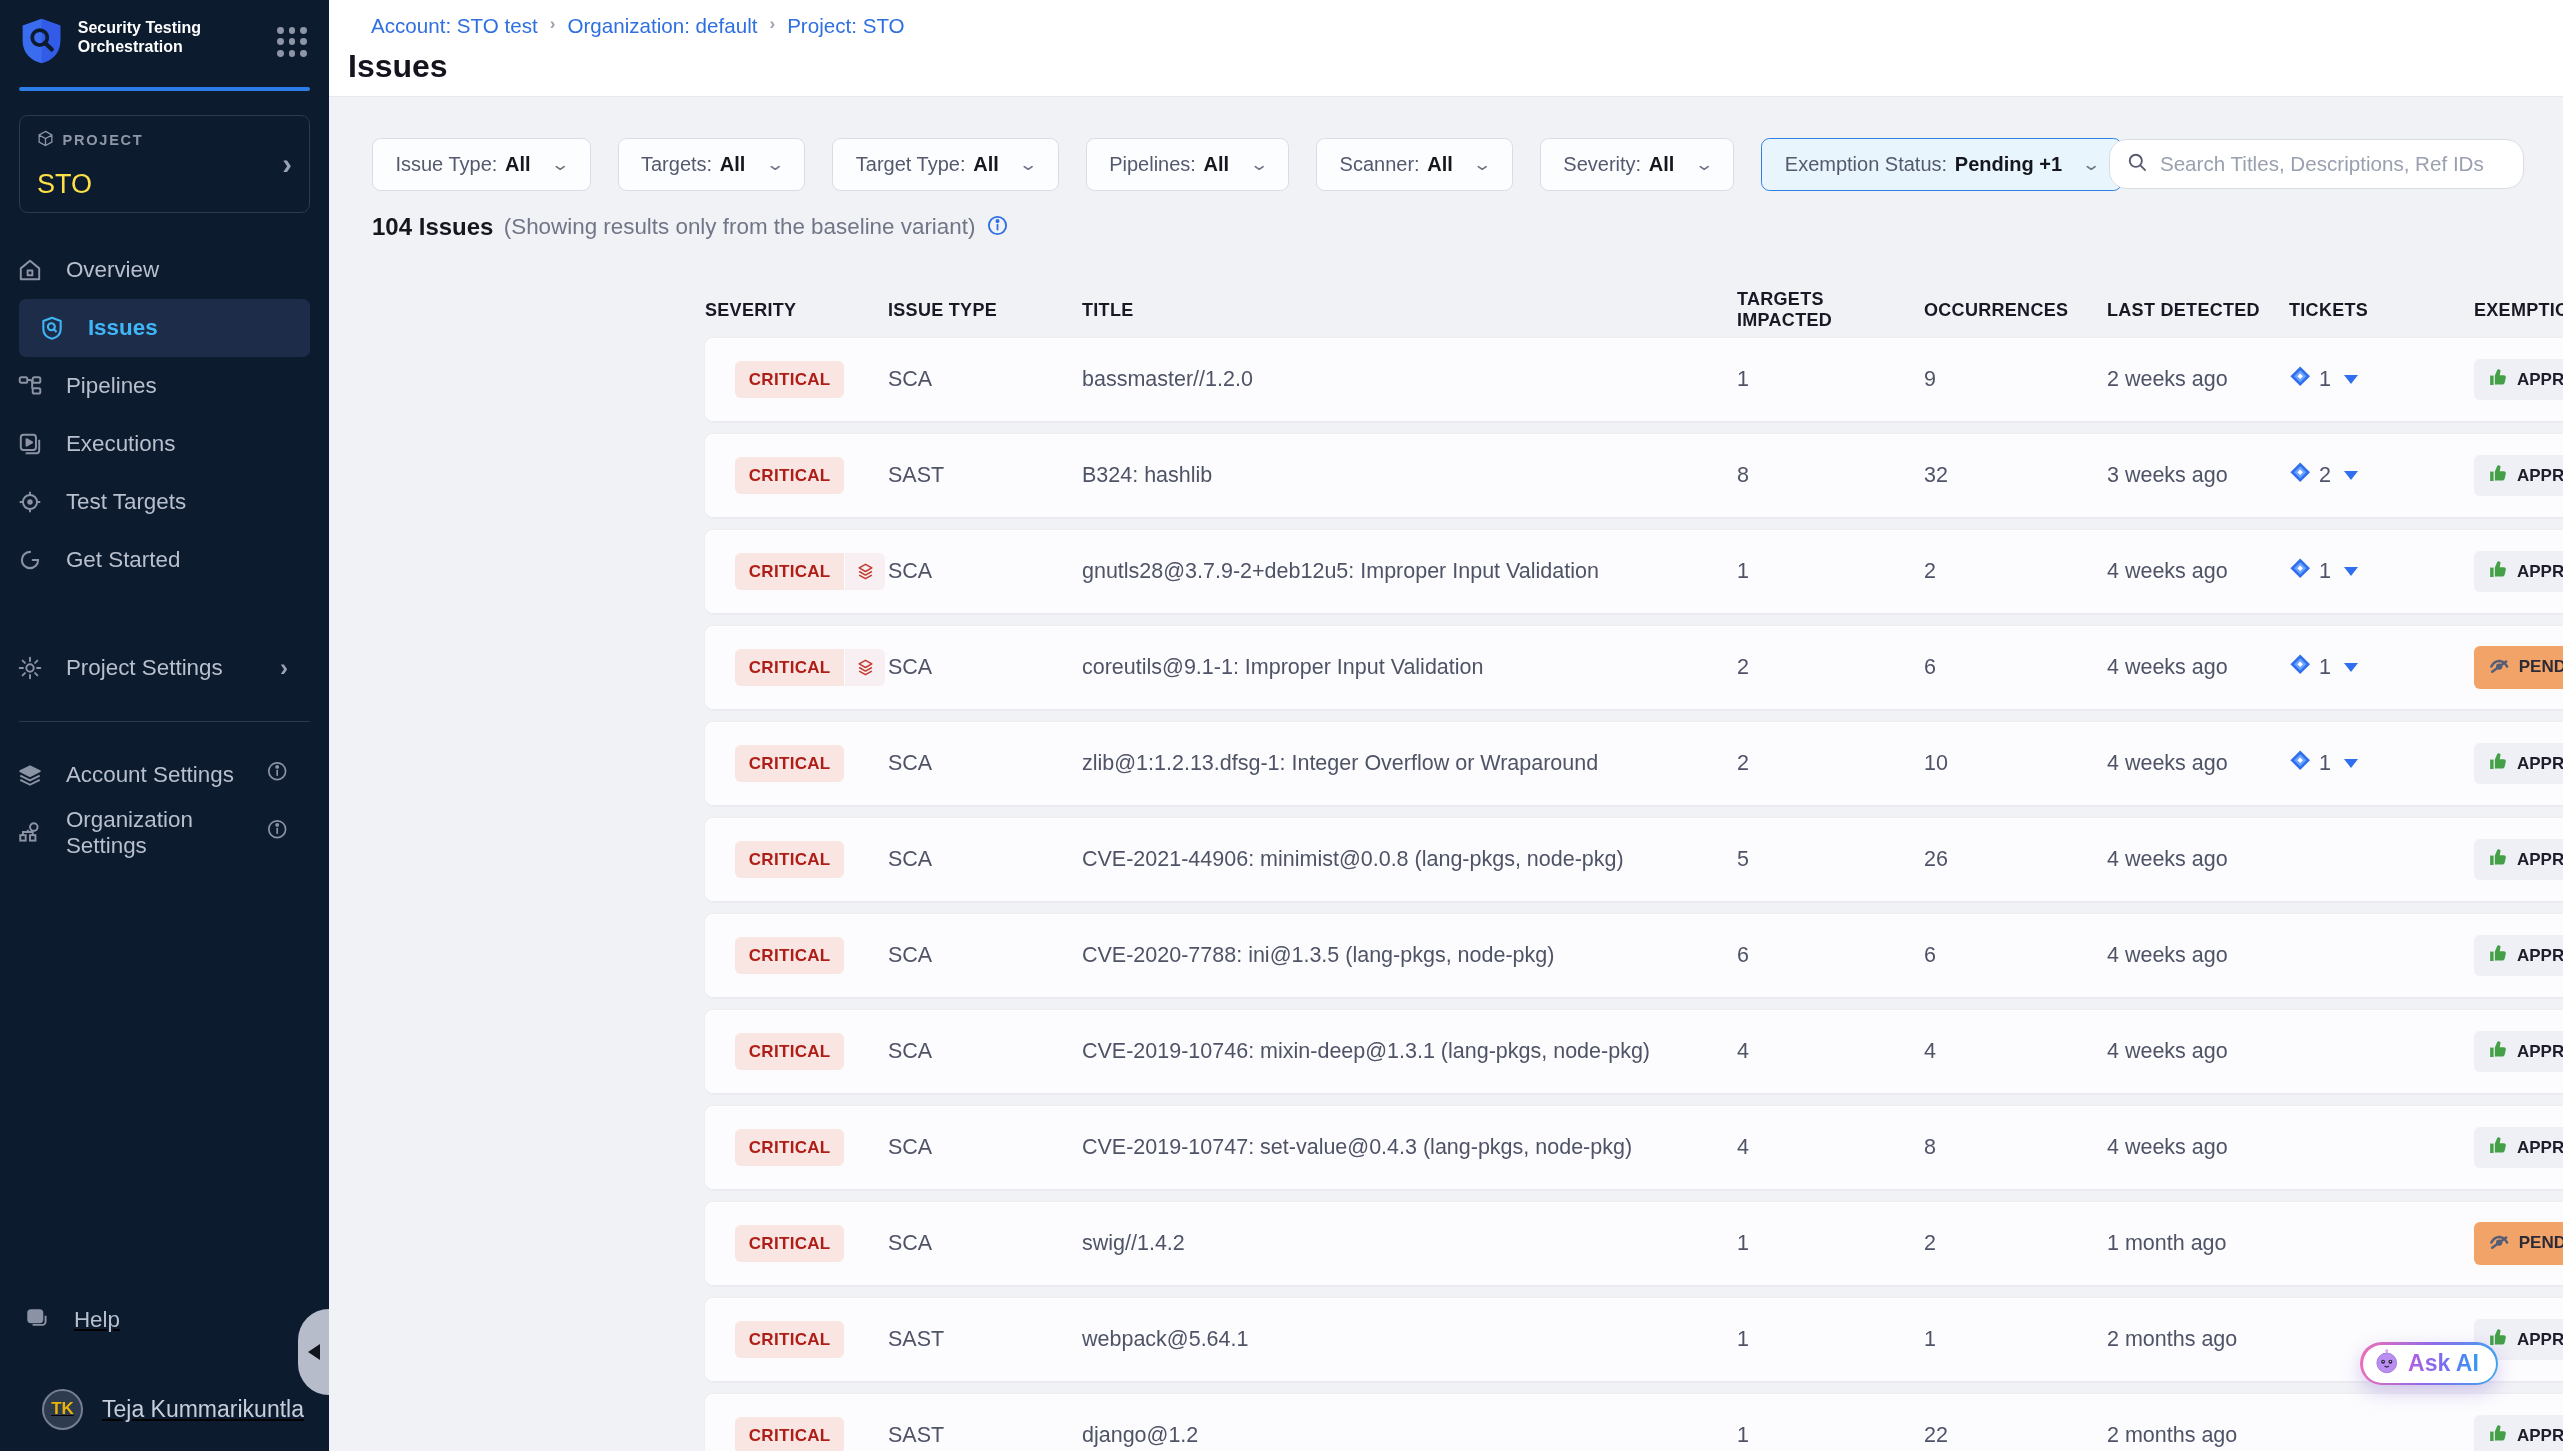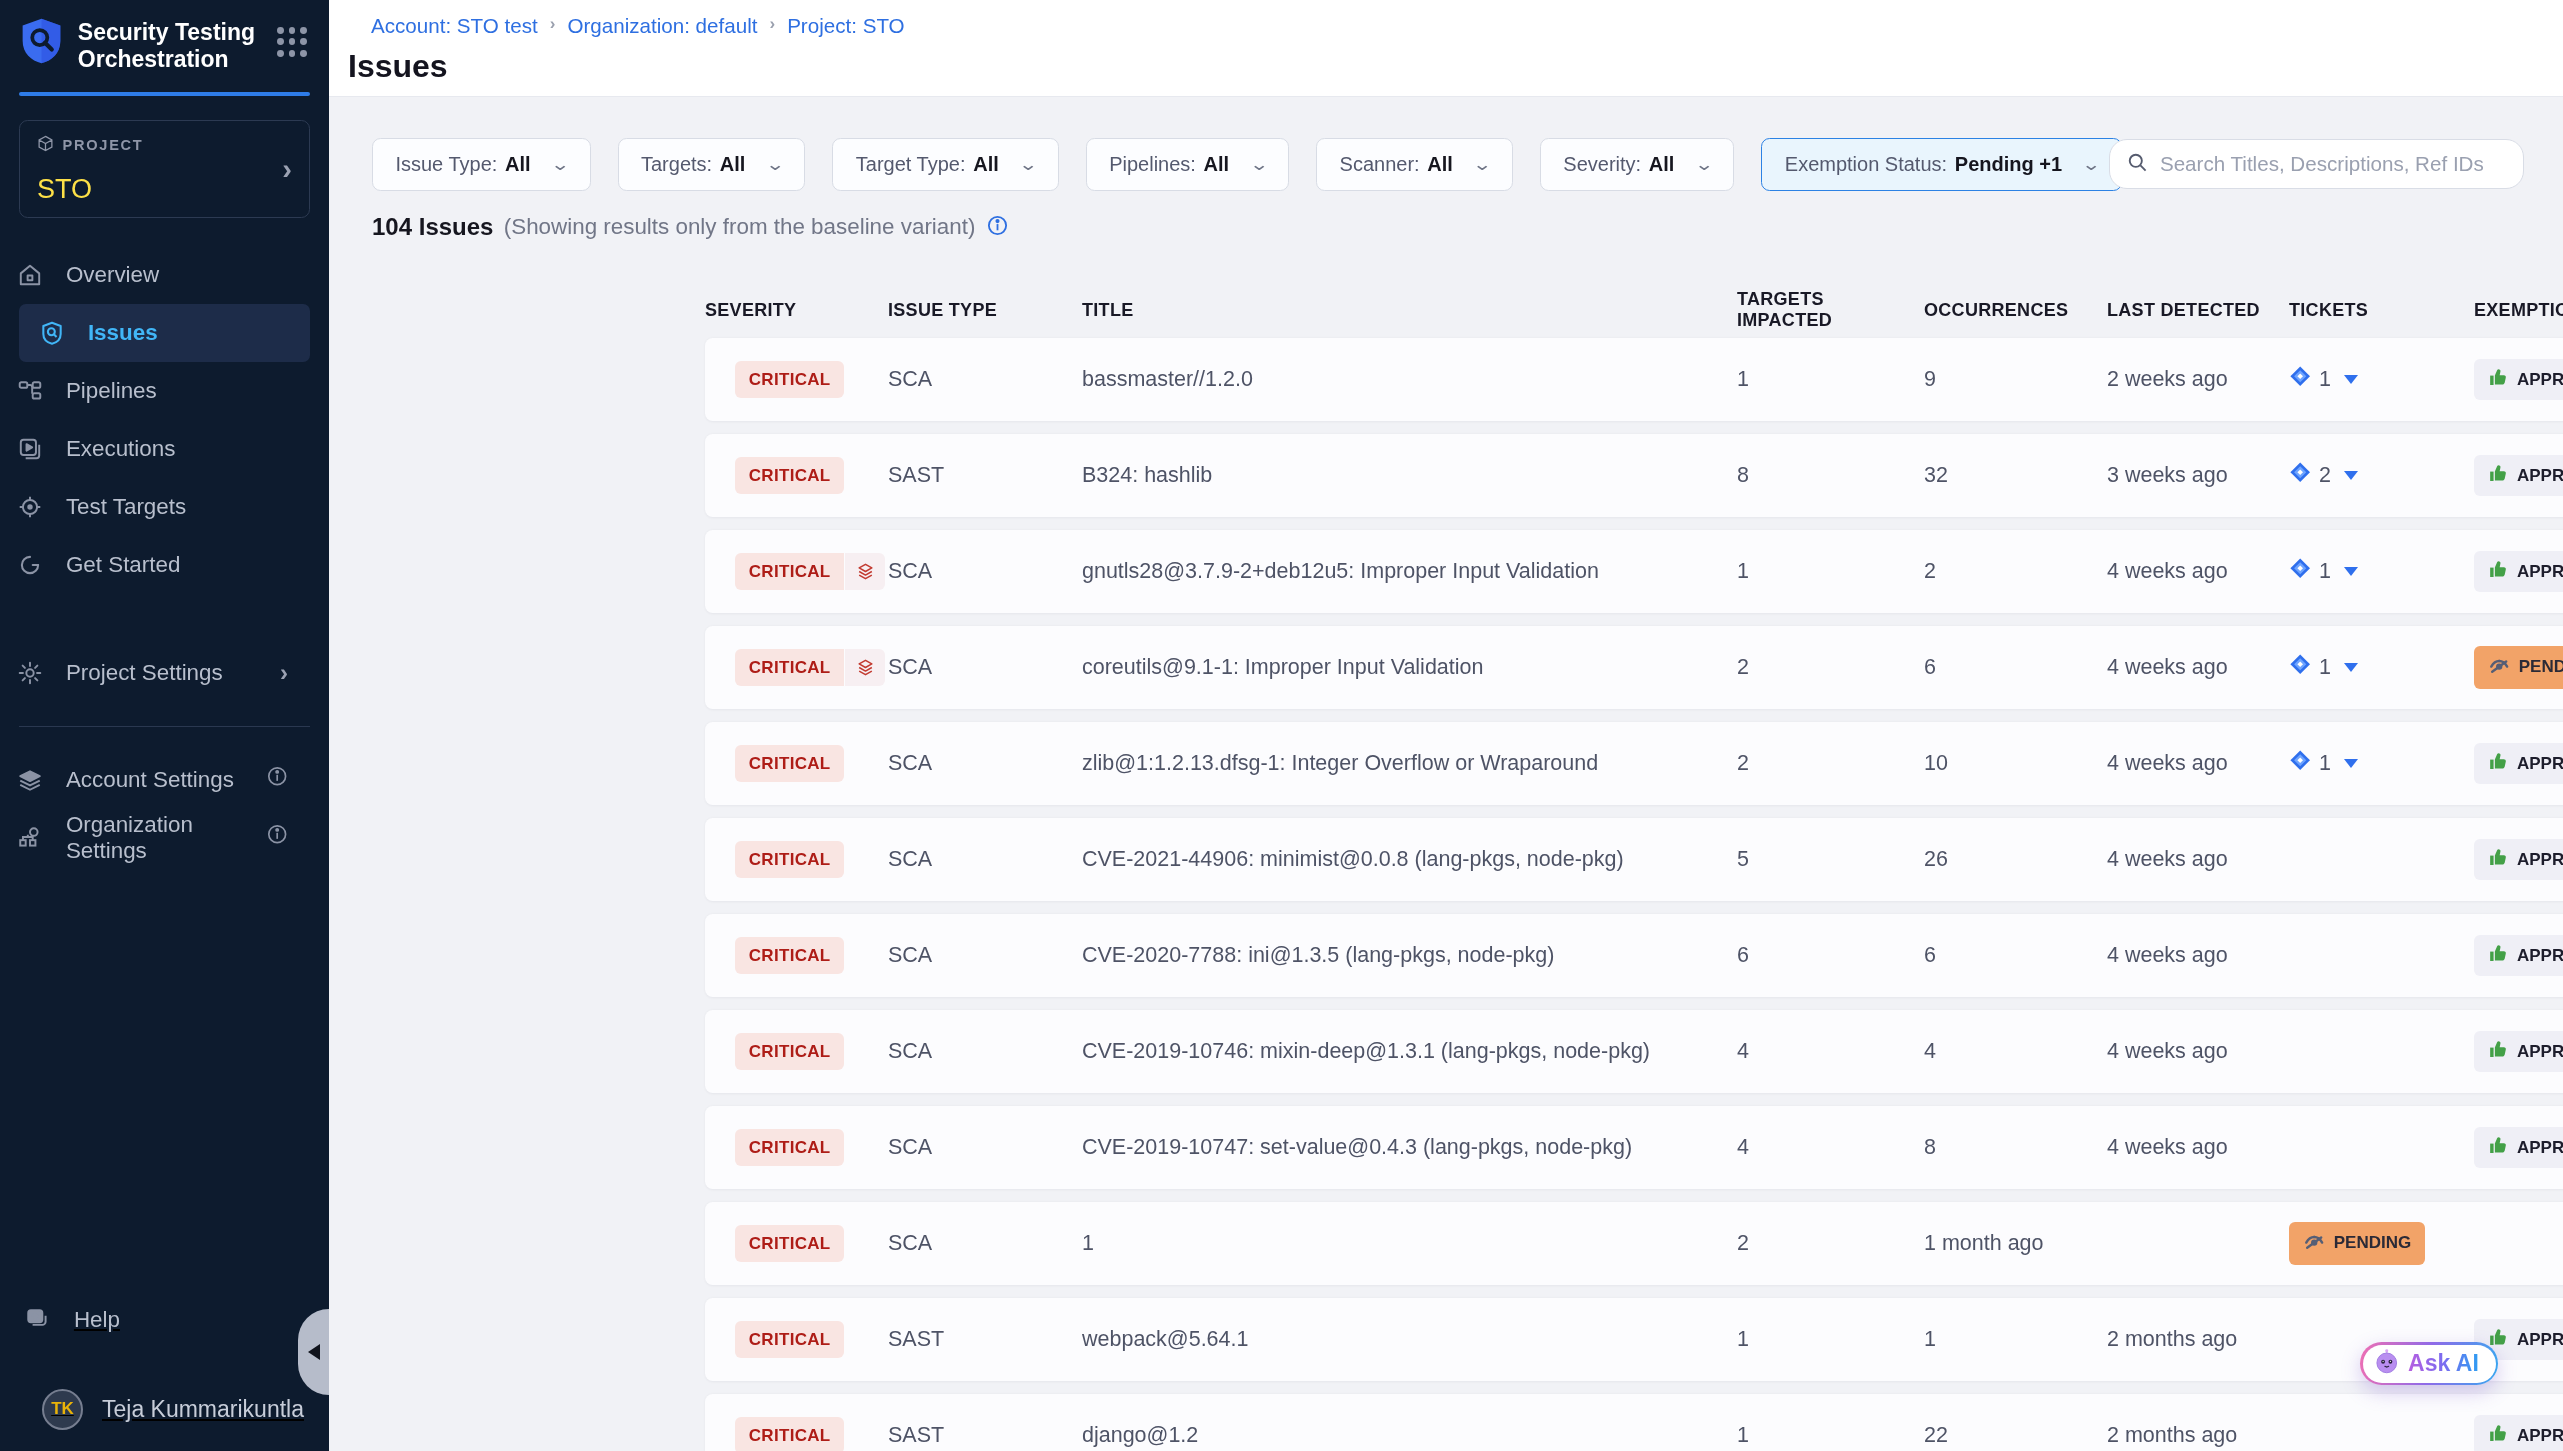--- a/index.html
+++ b/index.html
@@ -2,21 +2,21 @@
 <html style="font-size:13.8px"><head>
 <meta charset="utf-8">
 <style>
   * { margin:0; padding:0; box-sizing:border-box; }
   html,body { width:2563px; height:1452px; overflow:hidden; font-family:"Liberation Sans", sans-serif; background:#f1f2f6; }
 
   
   .sidebar { position:absolute; left:0; top:0; width:329px; height:1452px; background:#0d1b2e; z-index:5; }
   .logo-row { display:flex; align-items:flex-start; padding:17px 22.4px 0 19px; }
   .logo-shield { flex:0 0 auto; margin-right:13.8px; }
-  .app-title { color:#fff; font-size:23px; font-weight:bold; line-height:1.18; padding-top:1.7px; }
+  .app-title { color:#fff; font-size:16px; font-weight:bold; line-height:1.18; padding-top:1.7px; }
   .grid-icon { margin-left:auto; margin-top:10.3px; display:grid; grid-template-columns:repeat(3,6.9px); grid-gap:4.3px; cursor:pointer; }
   .grid-icon i { width:6.9px; height:6.9px; border-radius:50%; background:#8d95a7; }
   .logo-underline { height:4.3px; background:#2e7ce8; margin:19px 19px 0 19px; border-radius:2.6px; }
 
   .project-card { margin:24px 19px 0 19px; border:1.7px solid #2c3a52; border-radius:8.6px; padding:13.8px 17px 12px 17px; position:relative; cursor:pointer; }
   .project-label { display:flex; align-items:center; gap:8.6px; color:#8f96a8; font-size:14.6px; font-weight:bold; letter-spacing:1.7px; }
   .project-name { color:#fde047; font-size:27px; margin-top:19px; font-weight:400; }
   .project-chev { position:absolute; right:17px; top:50%; transform:translateY(-50%); color:#9aa1b2; font-size:29px; font-weight:bold; }
 
   .nav { margin-top:27.5px; }
@@ -713,20 +713,21 @@
 
   </div>
       <div class="row-card t-grid">
     <div class="cell">
       <span class="sev-wrap">
         <span class="sev-main">CRITICAL</span>
 
       </span>
     </div>
     <div class="cell">SCA</div>
+    <div class="cell">swig//1.4.2</div>
     <div class="cell">1</div>
     <div class="cell">2</div>
     <div class="cell">1 month ago</div>
     <div class="cell">
       <span class="ticket" style="visibility: hidden;">
         <span>
           <svg width="22.4" height="22.4" viewBox="0 0 24 24">
             <path d="M12 1.5 L22.5 12 L12 22.5 L1.5 12 Z" fill="#2f6fed"></path>
             <path d="M12 5.5 L18.5 12 L12 18.5 L5.5 12 Z" fill="#6ea4ff"></path>
             <path d="M12 9 L15 12 L12 15 L9 12 Z" fill="#fff"></path>

